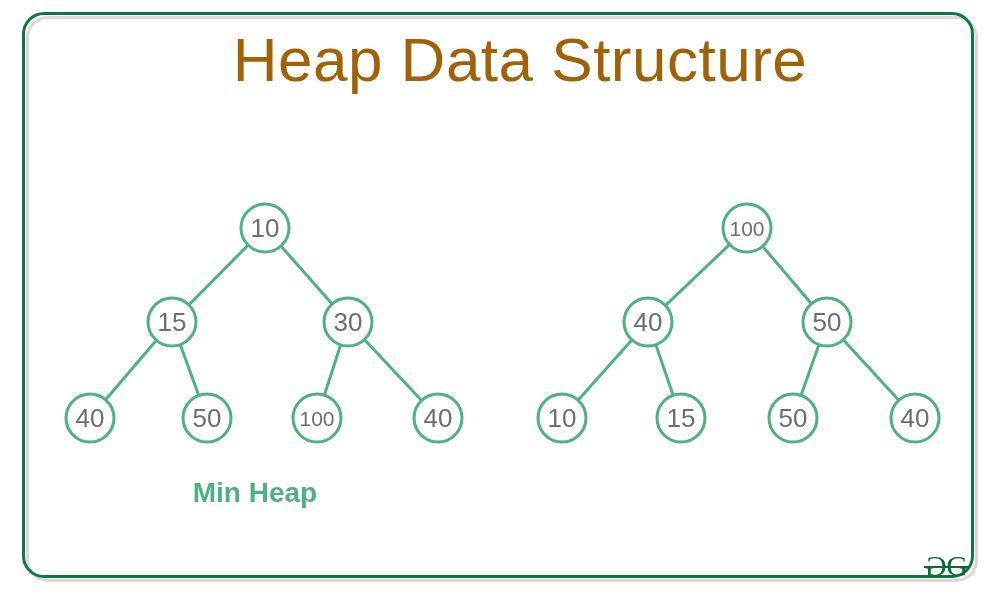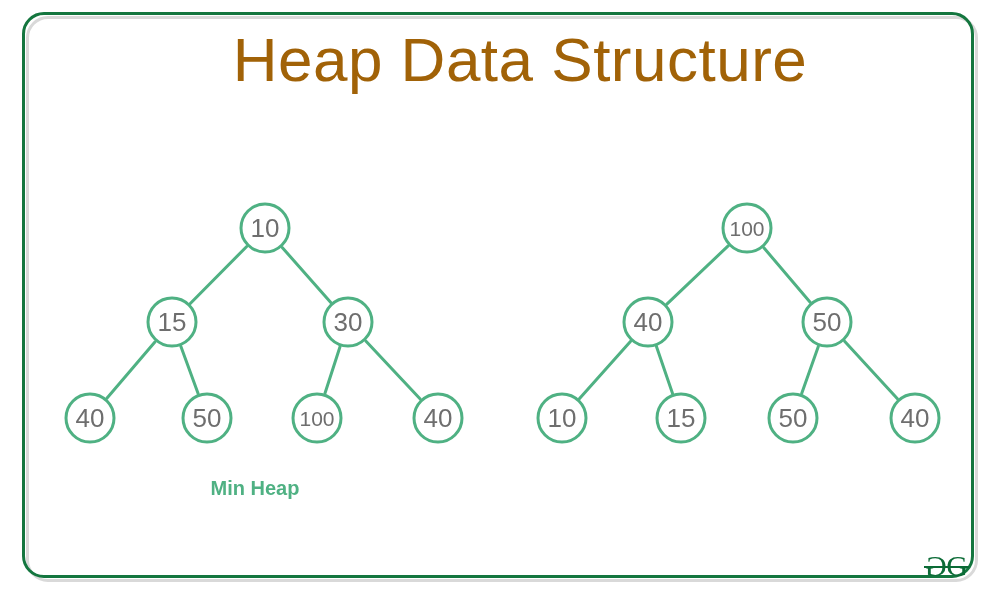--- a/index.html
+++ b/index.html
@@ -54,21 +54,21 @@
   
   .trees {
     position: absolute;
     left: 0;
     top: 0;
     width: 1000px;
     height: 599px;
   }
   .heap-label {
     position: absolute;
-    font-size: 20px;
+    font-size: 28px;
     font-weight: bold;
     color: #4fb183;
     white-space: nowrap;
     text-align: center;
   }
   #label-min { left: 95px; top: 477px; width: 320px; }
   #label-max { left: 585px; top: 477px; width: 320px; }
 
   
   .logo {

